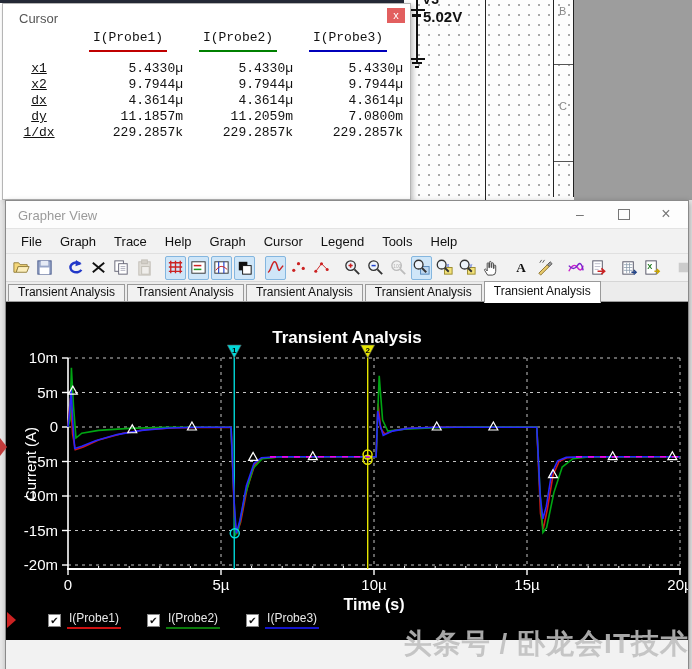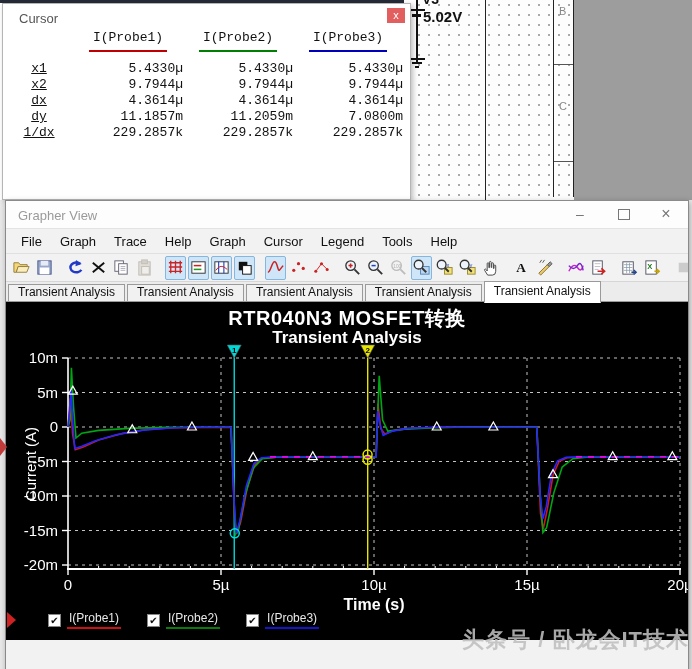--- a/index.html
+++ b/index.html
@@ -88,21 +88,21 @@
      border-top:8px solid transparent;border-bottom:8px solid transparent;border-left:9px solid #cc2222;}
 
   .statusbar{position:relative;height:26px;background:#f5f5f5;border-top:1px solid #cfcfcf;}
   .statusbar>span:first-child{position:absolute;left:6px;top:6px;font-size:13px;color:#222;}
   .grip{position:absolute;right:2px;bottom:2px;width:10px;height:10px;
      background:repeating-linear-gradient(135deg,transparent 0 3px,#b9b9b9 3px 4px);}
 
   .left-red{position:absolute;left:0;top:438px;width:0;height:0;
      border-top:9px solid transparent;border-bottom:9px solid transparent;border-left:7px solid #c23b3b;}
   .watermark{position:absolute;right:3px;top:625px;z-index:30;pointer-events:none;
-     font-size:22px;font-weight:bold;color:rgba(190,190,190,.88);letter-spacing:1px;}
+     font-size:28px;font-weight:bold;color:rgba(190,190,190,.88);letter-spacing:1px;}
 </style>
 </head>
 <body>
 
 <div class="screen">
 
   <div class="bg-top">
     <div class="top-strip"></div>
 
     <div class="schematic">
@@ -382,21 +382,20 @@
 
     <div class="tabrow">
         <span class="tab">Transient Analysis</span>
         <span class="tab">Transient Analysis</span>
         <span class="tab">Transient Analysis</span>
         <span class="tab">Transient Analysis</span>
         <span class="tab active">Transient Analysis</span>
       </div>
 
     <div class="chart">
-      <div class="c-title">RTR040N3 MOSFET转换</div>
       <div class="c-sub">Transient Analysis</div>
       <svg id="plot" width="682" height="338">
           <g stroke="#c4c4c4" stroke-width="1" stroke-dasharray="3,4">
             <line x1="62" y1="56" x2="674" y2="56"></line>
             <line x1="62" y1="90.5" x2="674" y2="90.5"></line>
             <line x1="62" y1="125" x2="674" y2="125"></line>
             <line x1="62" y1="159.5" x2="674" y2="159.5"></line>
             <line x1="62" y1="194" x2="674" y2="194"></line>
             <line x1="62" y1="228.5" x2="674" y2="228.5"></line>
             <line x1="62" y1="263" x2="674" y2="263"></line>

